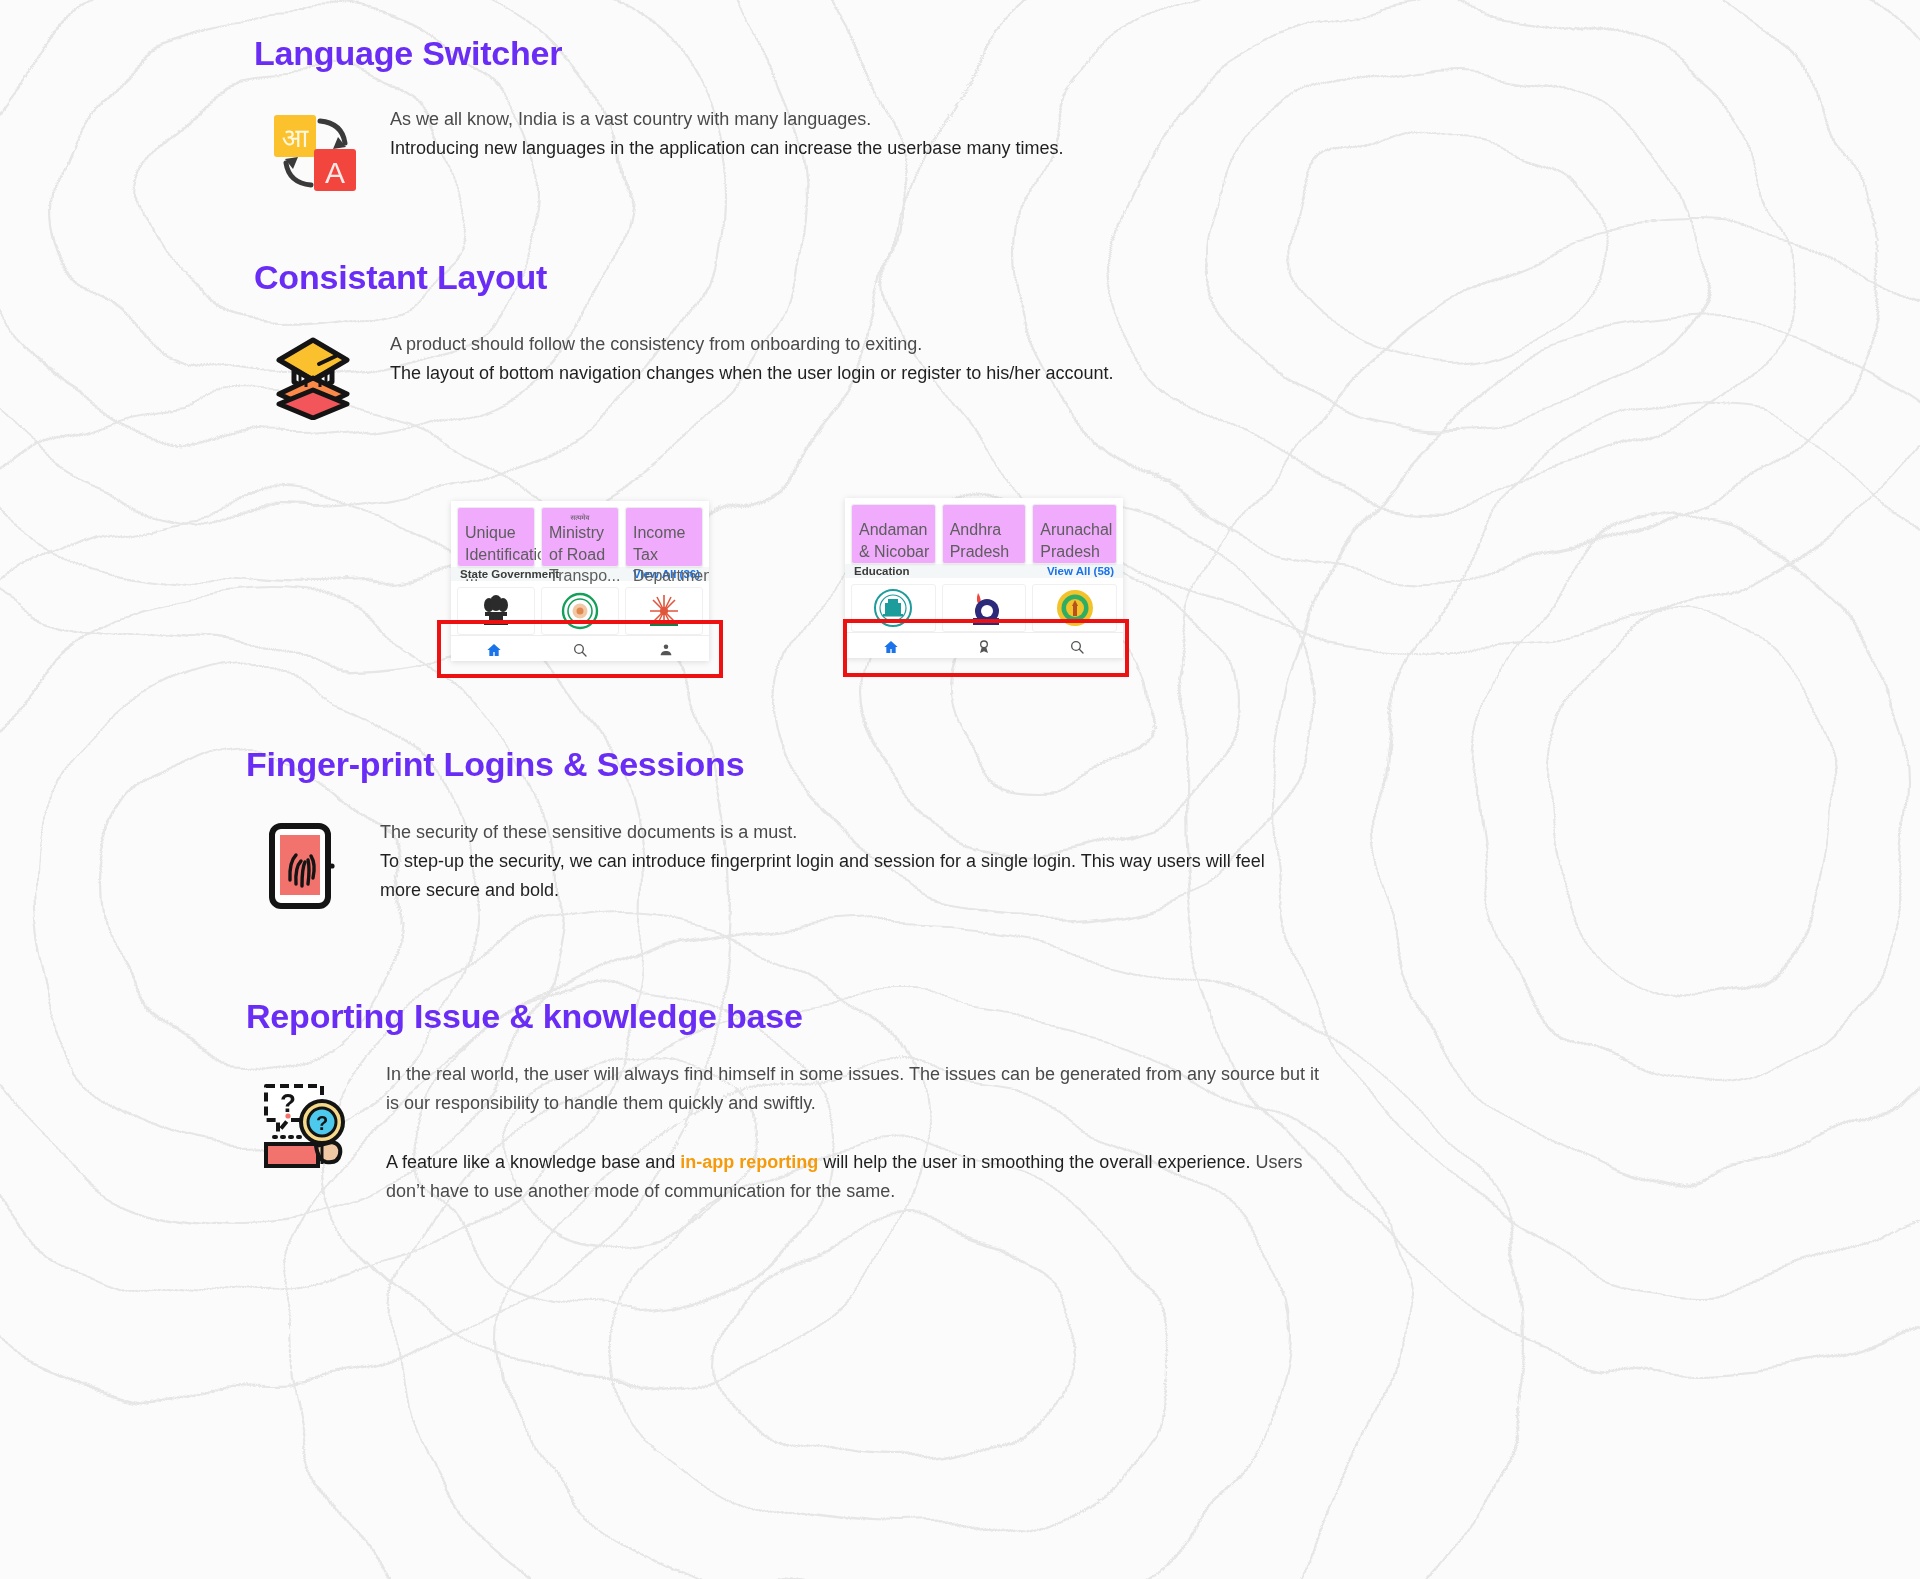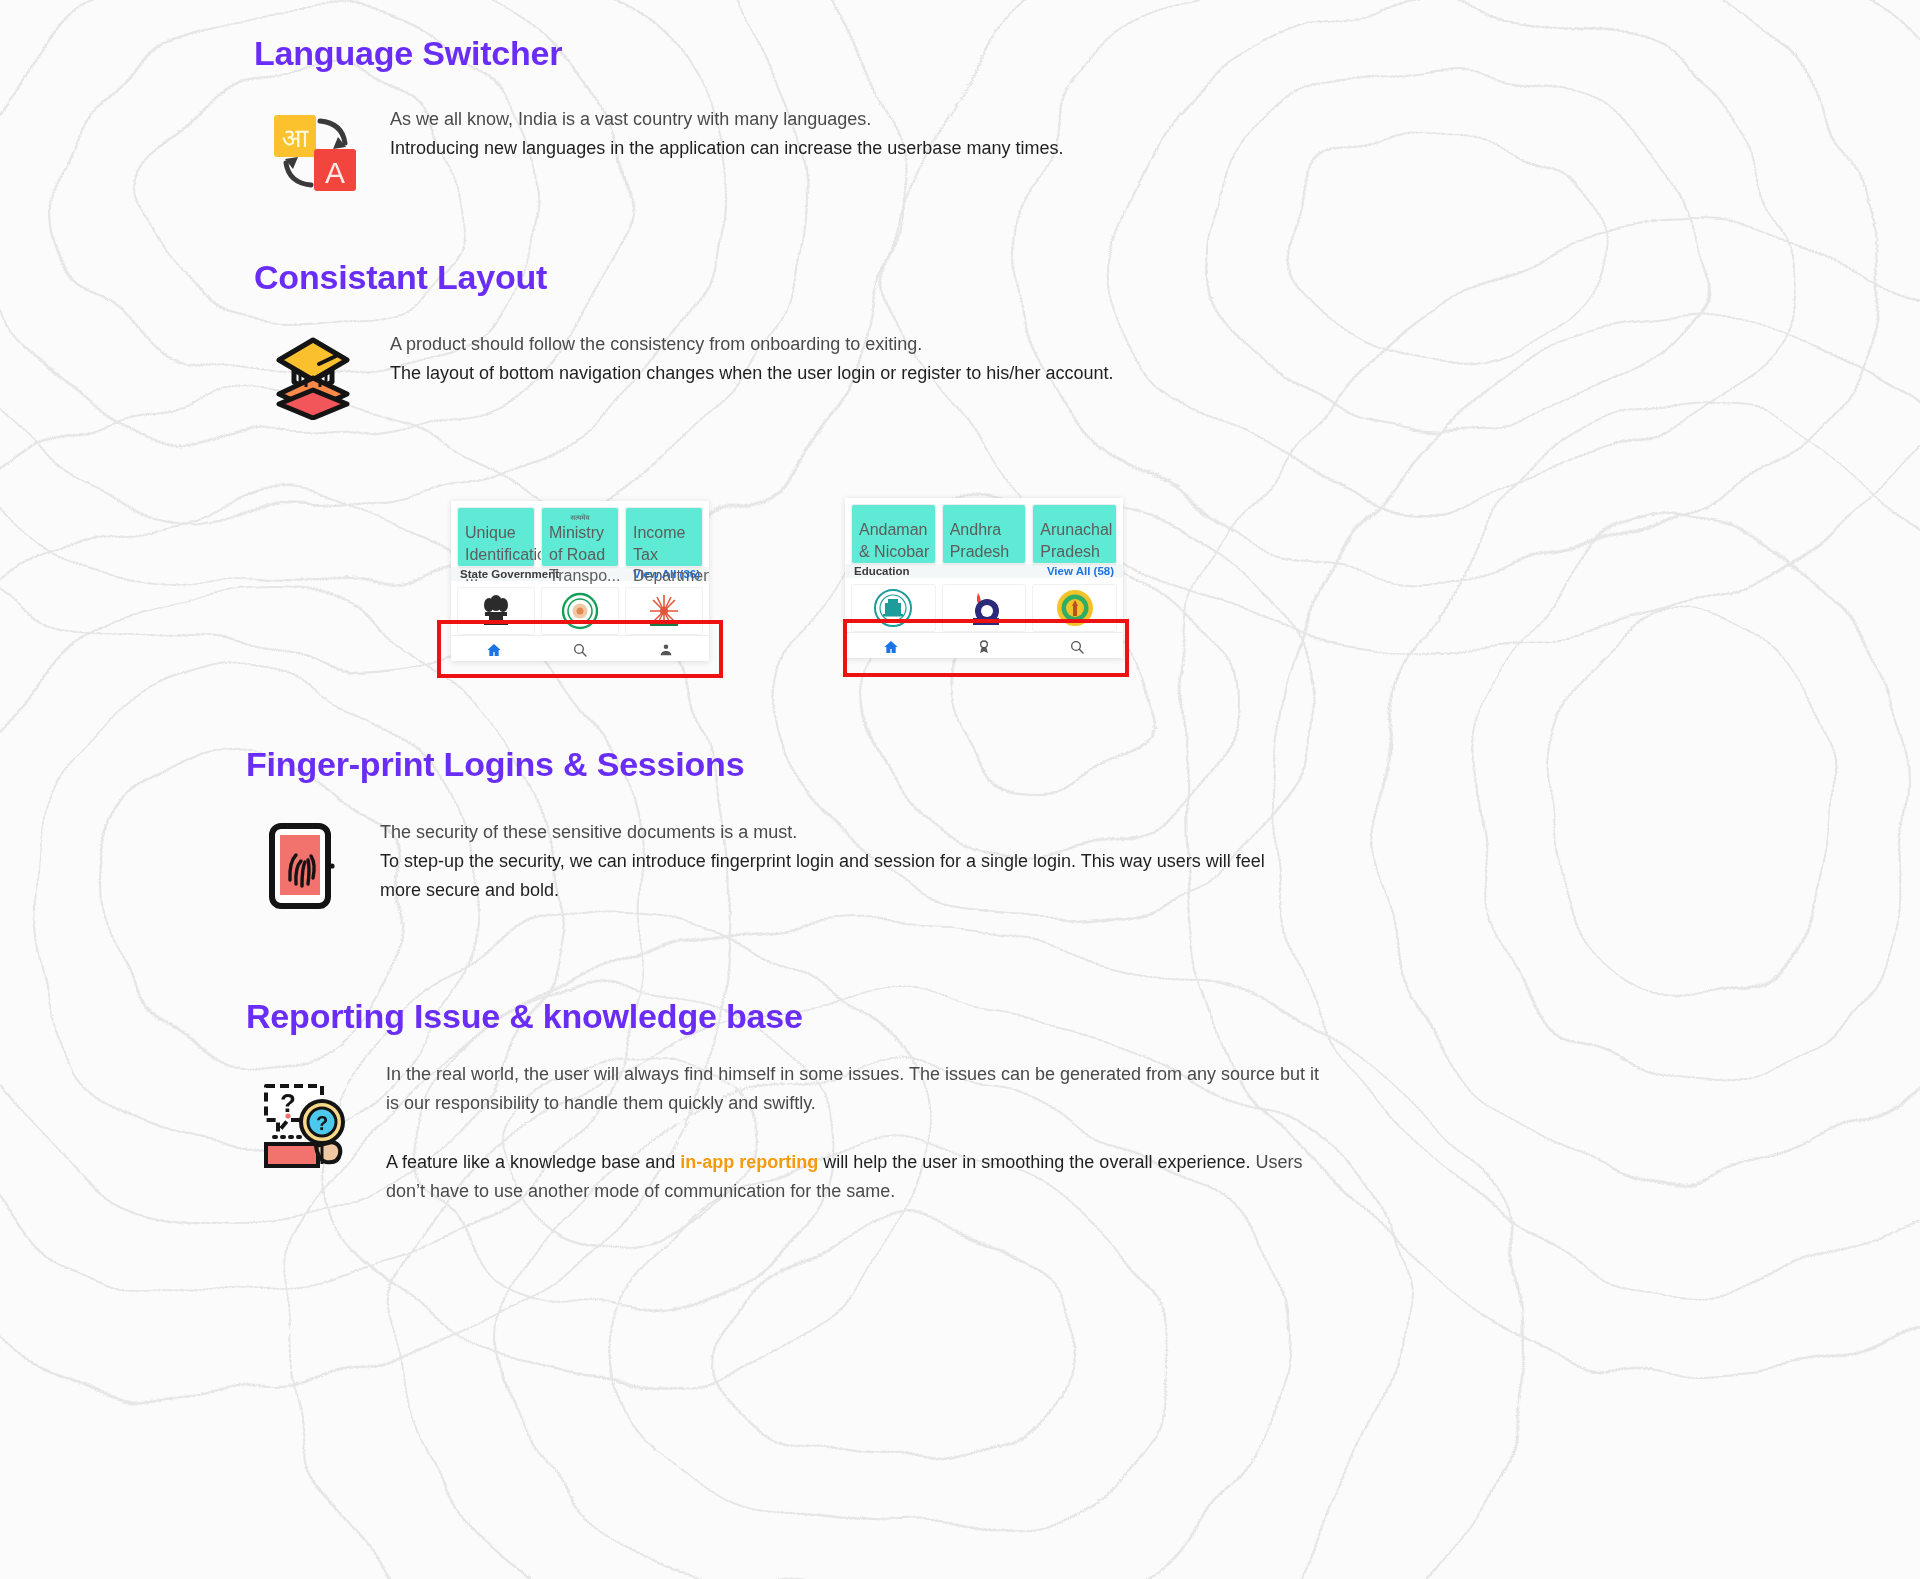--- a/index.html
+++ b/index.html
@@ -34,21 +34,21 @@
 
   
   .mock{
     position:absolute;
     background:#ffffff;
     box-shadow:0 1px 6px rgba(0,0,0,.13);
     overflow:hidden;
   }
   .mock-tiles{display:flex;gap:6px;padding:6px 6px 0 6px;background:#ffffff;}
   .tile{
-    flex:1;background:#5eead4;border:1px solid #ececec;border-radius:3px;
+    flex:1;background:#f0abfc;border:1px solid #ececec;border-radius:3px;
     height:58px;position:relative;box-shadow:0 1px 2px rgba(0,0,0,.07);
   }
   .tile .tl{
     position:absolute;left:7px;top:14px;right:5px;
     font-size:16px;color:#5d5d5d;line-height:1.35;
   }
   .mock-band{
     display:flex;align-items:flex-start;justify-content:space-between;
     background:#f4f7f8;padding:1px 9px;
   }

